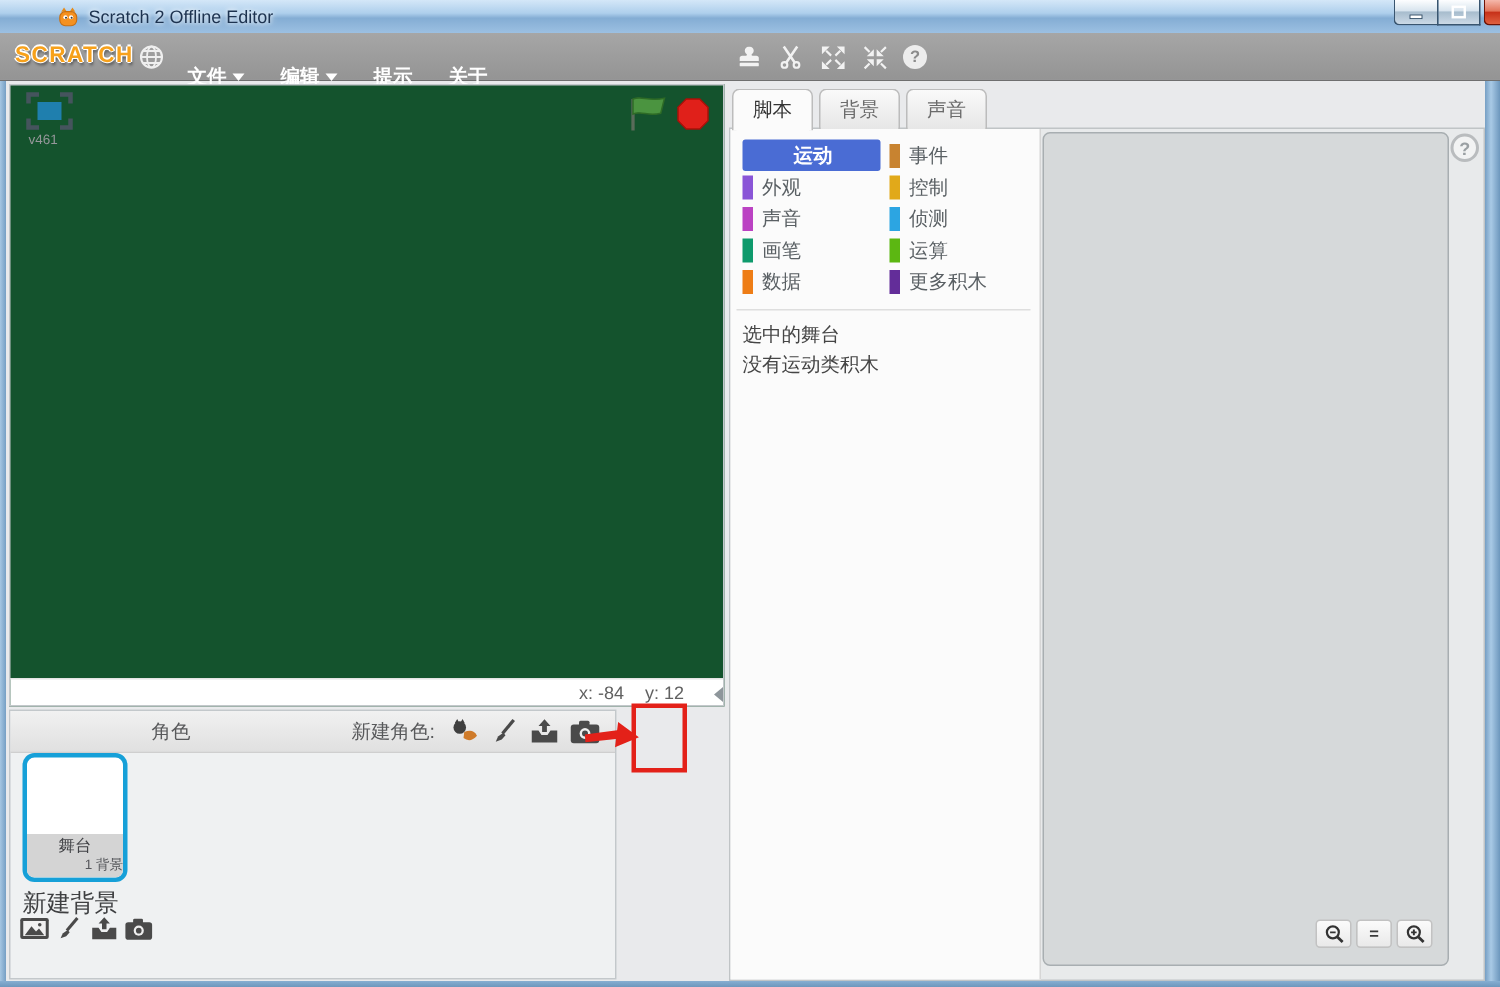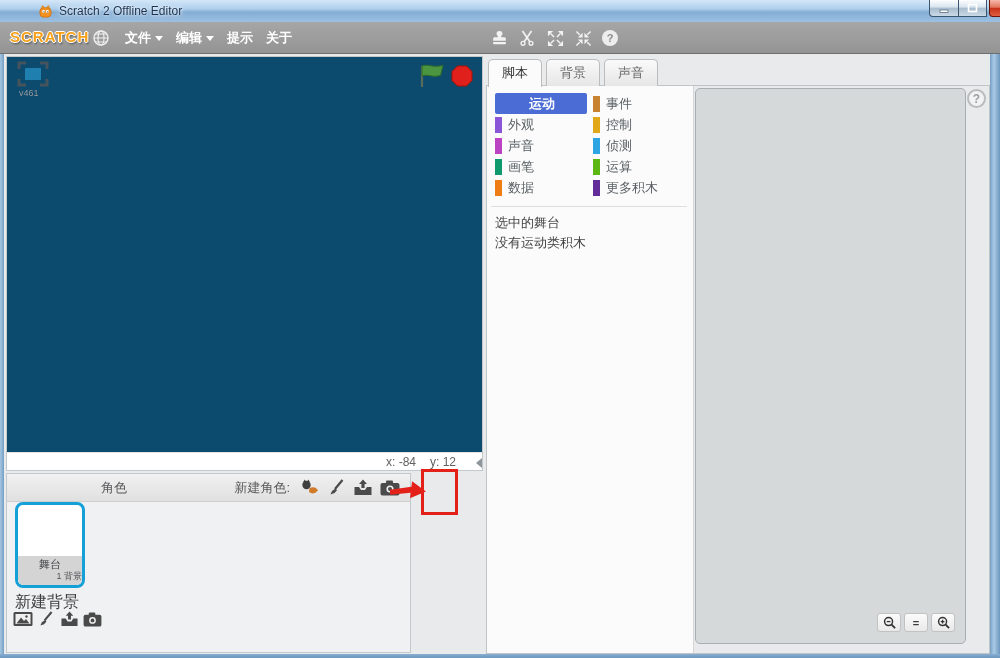--- a/index.html
+++ b/index.html
@@ -20,35 +20,35 @@
   .win-btn.max{border-radius:0;}
   .win-btn.close{width:33px;border-radius:0 0 4px 4px;margin-left:2px;
     background:linear-gradient(180deg,#f5b8ab 0%,#e2765c 45%,#c7321a 52%,#e0603f 100%);border-color:#6e1407;}
 
   
   .menubar{position:absolute;left:0;top:22px;width:1000px;height:32px;
     background:linear-gradient(180deg,#a6a6a6 0%,#949494 100%);border-bottom:1px solid #6f6f6f;box-sizing:border-box;}
   .logo{position:absolute;left:10px;top:6px;font-size:15px;font-weight:bold;letter-spacing:1px;color:#f7a11b;
     text-shadow:-1px 0 0 #fff,1px 0 0 #fff,0 -1px 0 #fff,0 1px 0 #fff,1px 2px 2px rgba(0,0,0,.45);}
   .globe{position:absolute;left:92px;top:7px;width:18px;height:18px;}
-  .menu-items{position:absolute;left:125px;top:0;height:32px;display:flex;align-items:center;gap:13px;}
+  .menu-items{position:absolute;left:125px;top:13px;height:32px;display:flex;align-items:center;gap:24px;}
   .menu-item{color:#fff;font-size:13px;font-weight:bold;display:flex;align-items:center;gap:4px;cursor:default;}
   .caret{width:0;height:0;border-left:4px solid transparent;border-right:4px solid transparent;border-top:5px solid #fff;}
   .menu-tools{position:absolute;left:490px;top:0;height:32px;display:flex;align-items:center;gap:10px;}
   .tool-icon{width:18px;height:18px;display:flex;align-items:center;justify-content:center;}
   .help-circle{width:16px;height:16px;border-radius:50%;background:#ededed;color:#8c8c8c;font-size:11px;font-weight:bold;
     display:flex;align-items:center;justify-content:center;}
 
   
   .border-left{position:absolute;left:0;top:54px;width:4px;height:604px;background:linear-gradient(90deg,#a5c6e2,#769fc4);}
   .border-right{position:absolute;left:990px;top:54px;width:10px;height:604px;background:linear-gradient(90deg,#769fc4,#a9cae6 40%,#6d97bd);}
   .border-bottom{position:absolute;left:0;top:654px;width:1000px;height:4px;background:linear-gradient(180deg,#86aed2,#6d97bd);}
 
   
-  .stage-panel{position:absolute;left:6px;top:56px;width:477px;height:415px;background:#0c4a6e;
+  .stage-panel{position:absolute;left:6px;top:56px;width:477px;height:415px;background:#14532d;
     border:1px solid #c3c8cb;box-sizing:border-box;}
   .present-btn{position:absolute;left:10px;top:4px;width:32px;height:26px;}
   .stage-version{position:absolute;left:12px;top:31px;font-size:9px;color:#95979a;}
   .green-flag{position:absolute;right:36px;top:6px;width:28px;height:26px;cursor:pointer;}
   .stop-btn{position:absolute;right:9px;top:8px;width:22px;height:22px;cursor:pointer;}
   .coord-bar{position:absolute;left:0;right:0;bottom:0;height:17px;border-top:1px solid #e4e4e4;
     display:flex;justify-content:flex-end;align-items:center;gap:14px;padding-right:26px;
     font-size:12px;color:#616161;background:#fff;}
   .collapse-arrow{position:absolute;left:476px;top:458px;width:0;height:0;
     border-top:5px solid transparent;border-bottom:5px solid transparent;border-right:6px solid #8e969b;}

